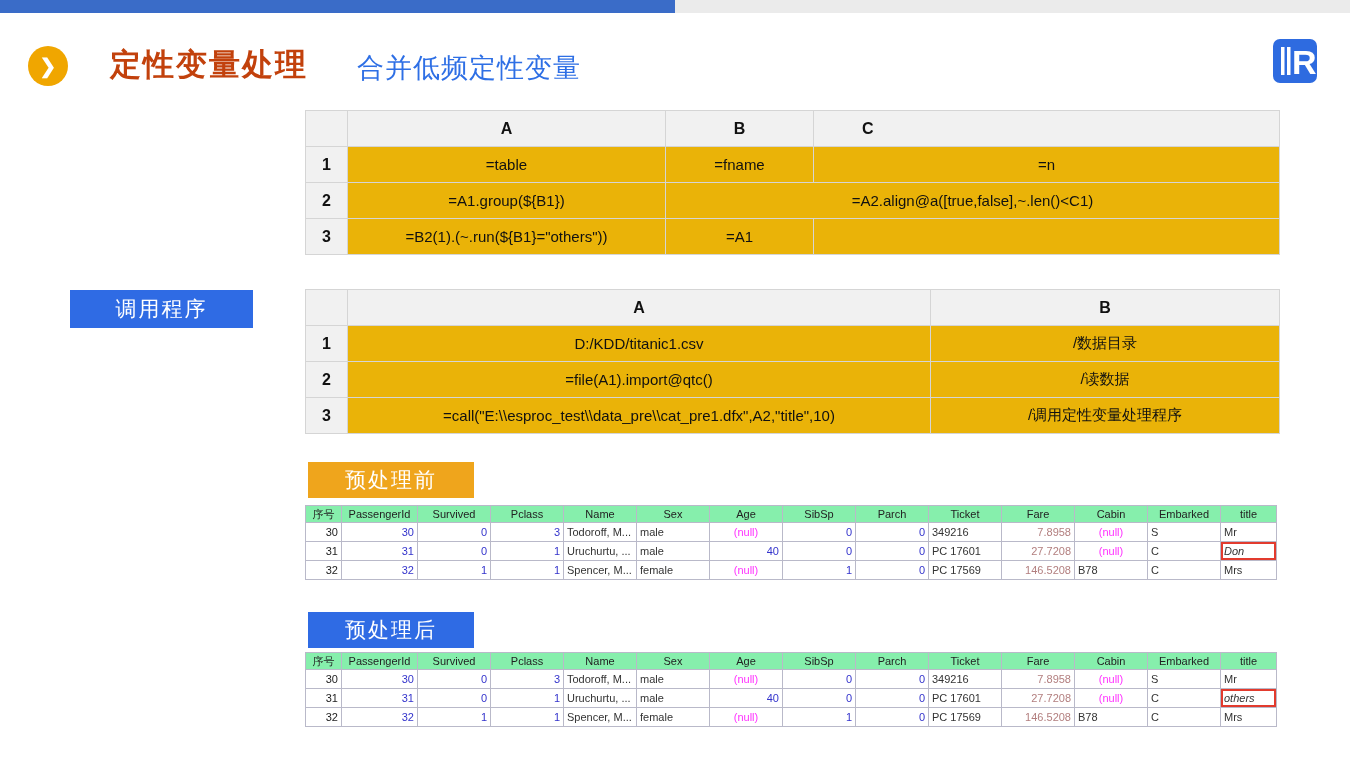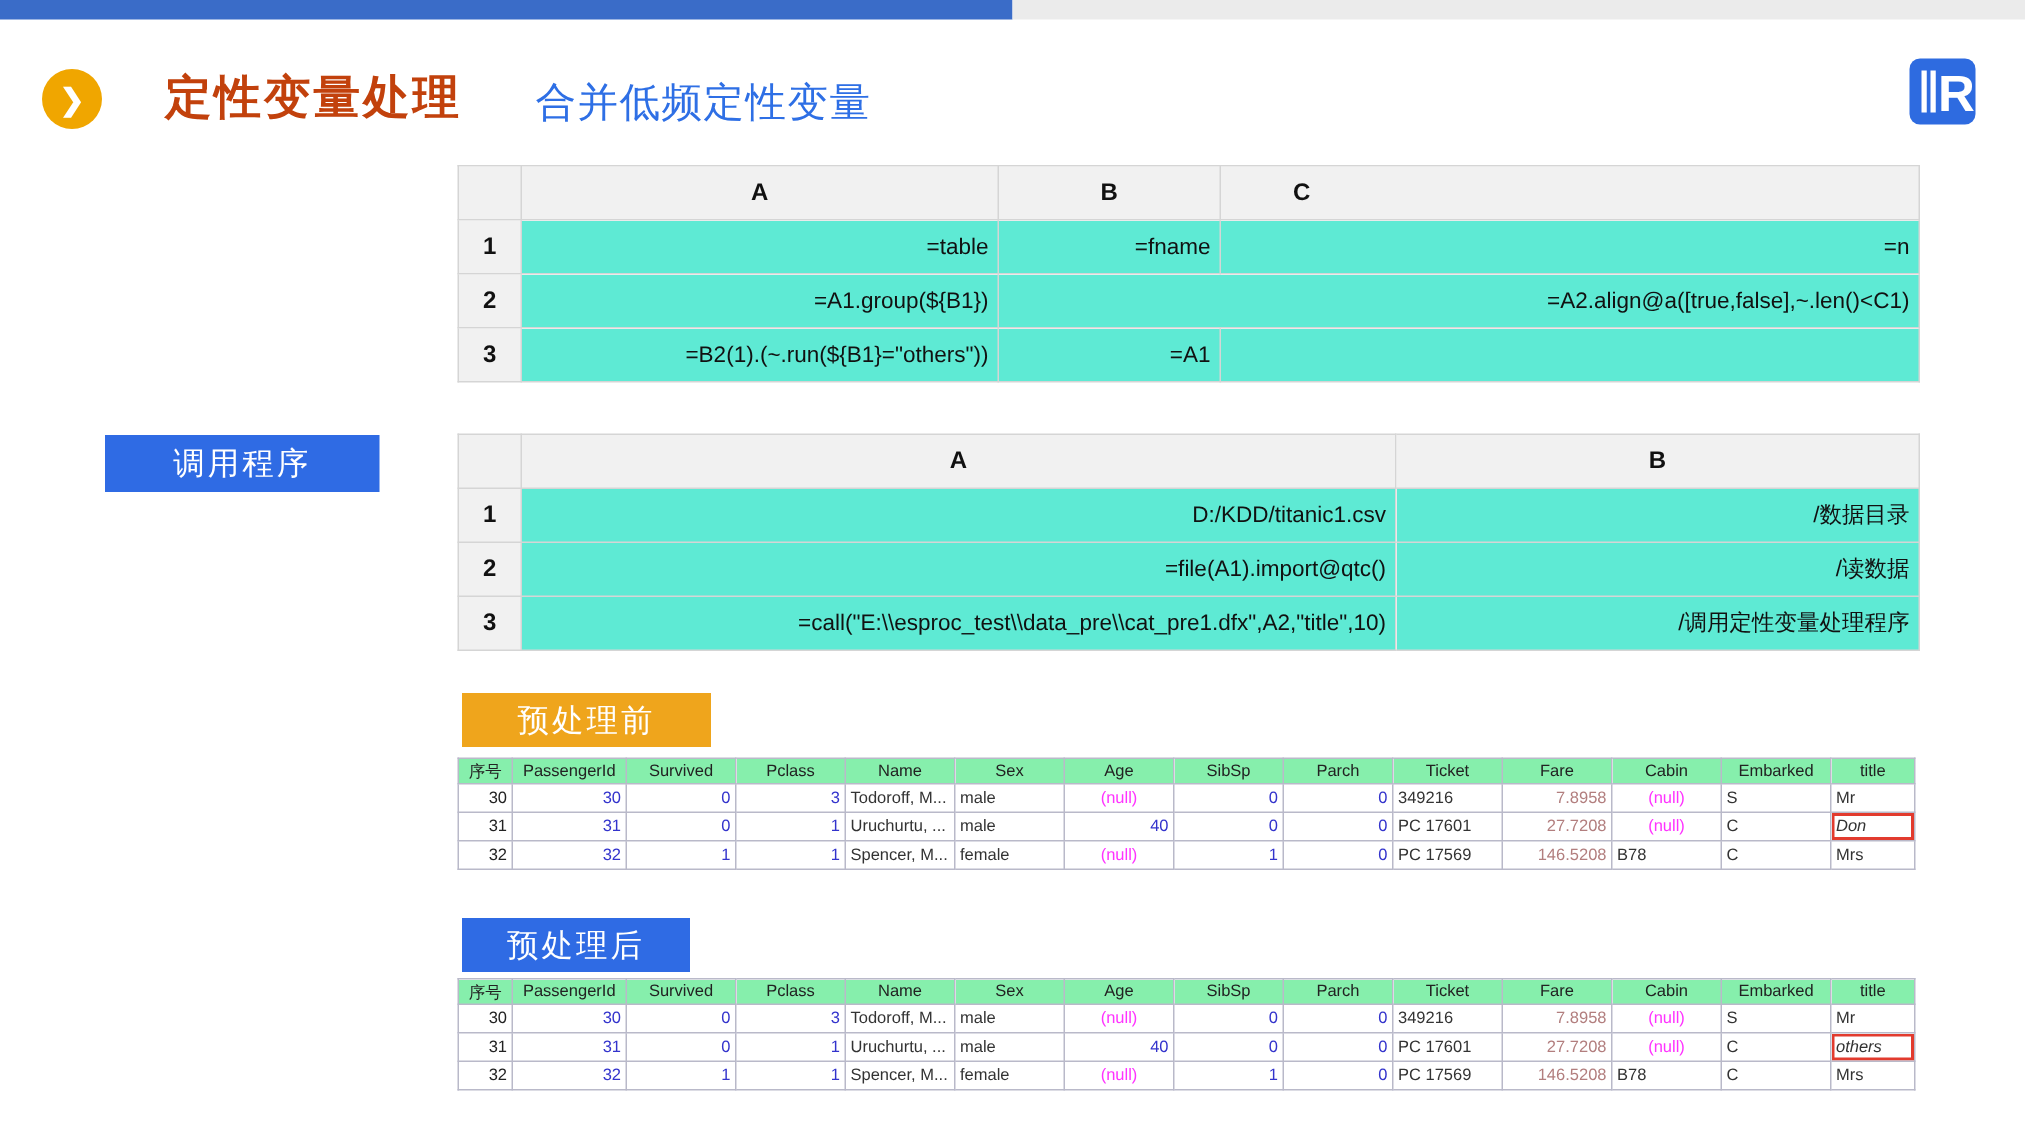--- a/index.html
+++ b/index.html
@@ -17,30 +17,30 @@
   .page-title{position:absolute;left:95px;top:44px;font-size:31px;font-weight:bold;color:#c2410c;
               letter-spacing:2px;margin-left:15px;}
   .page-subtitle{position:absolute;left:357px;top:50px;font-size:27px;color:#2e6fe5;letter-spacing:1px;}
   .logo{position:absolute;left:1272px;top:38px;width:46px;height:46px;}
 
   
   .lbl{position:absolute;color:#fff;display:flex;align-items:center;justify-content:center;
        font-size:21px;letter-spacing:2px;}
   .lbl-call{left:70px;top:290px;width:183px;height:38px;background:#2f6be4;}
   .lbl-before{left:308px;top:462px;width:166px;height:36px;background:#efa51c;}
-  .lbl-after{left:308px;top:612px;width:152px;height:36px;background:#2f6be4;}
+  .lbl-after{left:308px;top:612px;width:166px;height:36px;background:#2f6be4;}
 
   
   .codegrid{position:absolute;border-collapse:collapse;table-layout:fixed;background:#fff;
             font-size:15px;color:#111;}
   .codegrid th,.codegrid td{border:1px solid #d5d5d5;overflow:hidden;white-space:nowrap;}
   .codegrid thead th{background:#f1f1f1;font-weight:bold;text-align:center;height:33px;font-size:16px;}
   .codegrid tbody th{background:#f1f1f1;font-weight:bold;text-align:center;font-size:16px;}
   .codegrid tbody tr{height:36px;}
-  .codegrid td{padding:0 6px;text-align:right;background:#5eead4;}
+  .codegrid td{padding:0 6px;text-align:center;background:#eab308;}
   #grid1{left:305px;top:110px;width:975px;}
   #grid2{left:305px;top:289px;width:975px;}
   #grid1 col.c0,#grid2 col.c0{width:42px;}
   #grid1 col.c1{width:318px;} #grid1 col.c2{width:148px;} #grid1 col.c3{width:auto;}
   #grid2 col.c1{width:583px;} #grid2 col.c2{width:auto;}
   #grid1 thead th.hleft{text-align:left;padding-left:48px;}
 
   
   .dtable{position:absolute;border-collapse:collapse;table-layout:fixed;background:#fff;
           font-size:11px;color:#222;}

